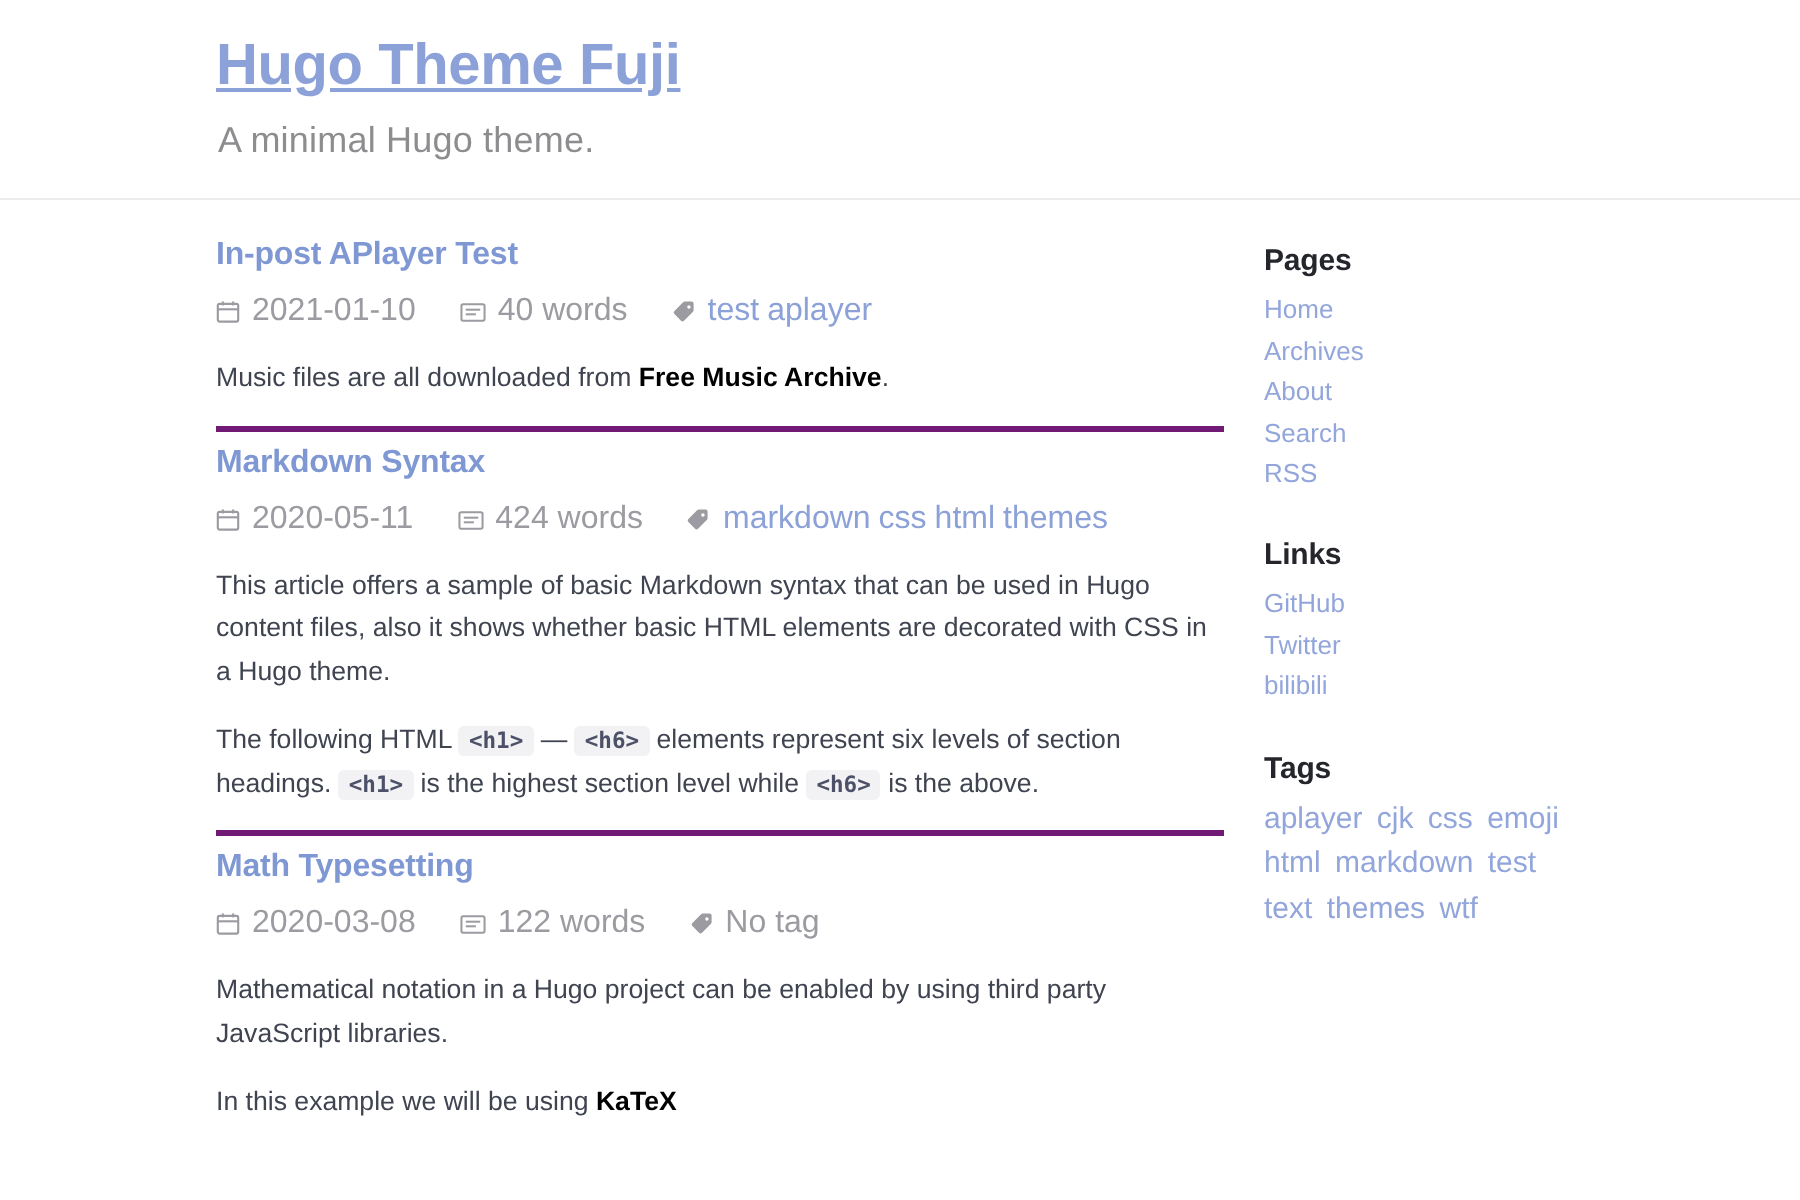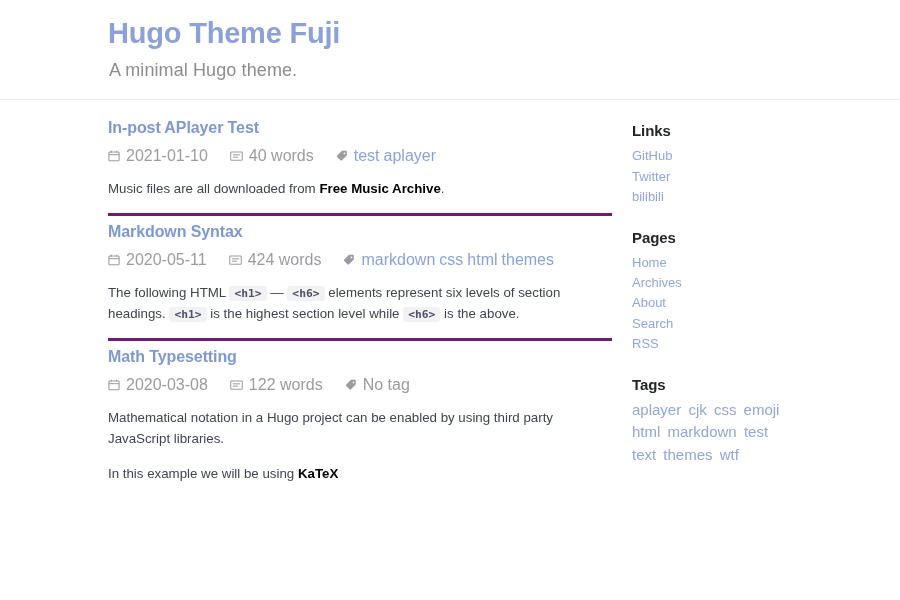--- a/index.html
+++ b/index.html
@@ -21,20 +21,21 @@
     padding: 14px 0 18px 108px;
     border-bottom: 1px solid #ececee;
   }
   .site-title {
     margin: 0;
     font-size: 29px;
     font-weight: bold;
     line-height: 1.35;
     letter-spacing: -0.2px;
     color: #8ba1d8;
+    text-decoration: underline;
   }
   .site-subtitle {
     margin: 7px 0 0 1px;
     font-size: 18px;
     color: #8d8d90;
     letter-spacing: 0.1px;
   }
 
   
   .layout {
@@ -233,20 +234,21 @@
                 <path d="M1.6 7.4 7.6 1.4a1.4 1.4 0 0 1 1-.4h4.4a1.4 1.4 0 0 1 1.4 1.4v4.4a1.4 1.4 0 0 1-.4 1l-6 6a1.4 1.4 0 0 1-2 0L1.6 9.4a1.4 1.4 0 0 1 0-2z"></path>
                 <circle cx="11.3" cy="4.6" r="1.15" fill="#ffffff"></circle>
               </svg>
             </span>
             <a>markdown</a>
             <a>css</a>
             <a>html</a>
             <a>themes</a>
           </span>
         </div>
+        <p><span>This article offers a sample of basic Markdown syntax that can be used in Hugo content files, also it shows whether basic HTML elements are decorated with CSS in a Hugo theme.</span></p>
         <p><span>The following HTML </span><code>&lt;h1&gt;</code><span> — </span><code>&lt;h6&gt;</code><span> elements represent six levels of section headings. </span><code>&lt;h1&gt;</code><span> is the highest section level while </span><code>&lt;h6&gt;</code><span> is the above.</span></p>
       </article>
       <article class="post">
         <h2 class="post-title">Math Typesetting</h2>
         <div class="post-meta">
           <span class="meta-item">
             <span class="meta-icon">
               <svg width="12" height="12" viewBox="0 0 16 16" fill="none" stroke="currentColor" stroke-width="1.4">
                 <rect x="1.2" y="2.6" width="13.6" height="11.8" rx="1.2"></rect>
                 <line x1="1.2" y1="6.2" x2="14.8" y2="6.2"></line>
@@ -274,36 +276,36 @@
               </svg>
             </span>
             <span class="meta-text">No tag</span>
           </span>
         </div>
         <p><span>Mathematical notation in a Hugo project can be enabled by using third party JavaScript libraries.</span></p>
         <p><span>In this example we will be using </span><a class="inline-link">KaTeX</a></p>
       </article>
     </main>
   <aside class="sidebar" id="sidebar">
-      <section class="widget">
-        <h3 class="widget-title">Links</h3>
-        <ul class="widget-list">
-          <li><a>GitHub</a></li>
-          <li><a>Twitter</a></li>
-          <li><a>bilibili</a></li>
-        </ul>
-      </section>
       <section class="widget">
         <h3 class="widget-title">Pages</h3>
         <ul class="widget-list">
           <li><a>Home</a></li>
           <li><a>Archives</a></li>
           <li><a>About</a></li>
           <li><a>Search</a></li>
           <li><a>RSS</a></li>
         </ul>
       </section>
       <section class="widget">
+        <h3 class="widget-title">Links</h3>
+        <ul class="widget-list">
+          <li><a>GitHub</a></li>
+          <li><a>Twitter</a></li>
+          <li><a>bilibili</a></li>
+        </ul>
+      </section>
+      <section class="widget">
         <h3 class="widget-title">Tags</h3>
         <div class="tag-cloud"><a>aplayer</a> <a>cjk</a> <a>css</a> <a>emoji</a> <a>html</a> <a>markdown</a> <a>test</a> <a>text</a> <a>themes</a> <a>wtf</a> </div>
       </section>
     </aside>
 </div>
 
 </body></html>

